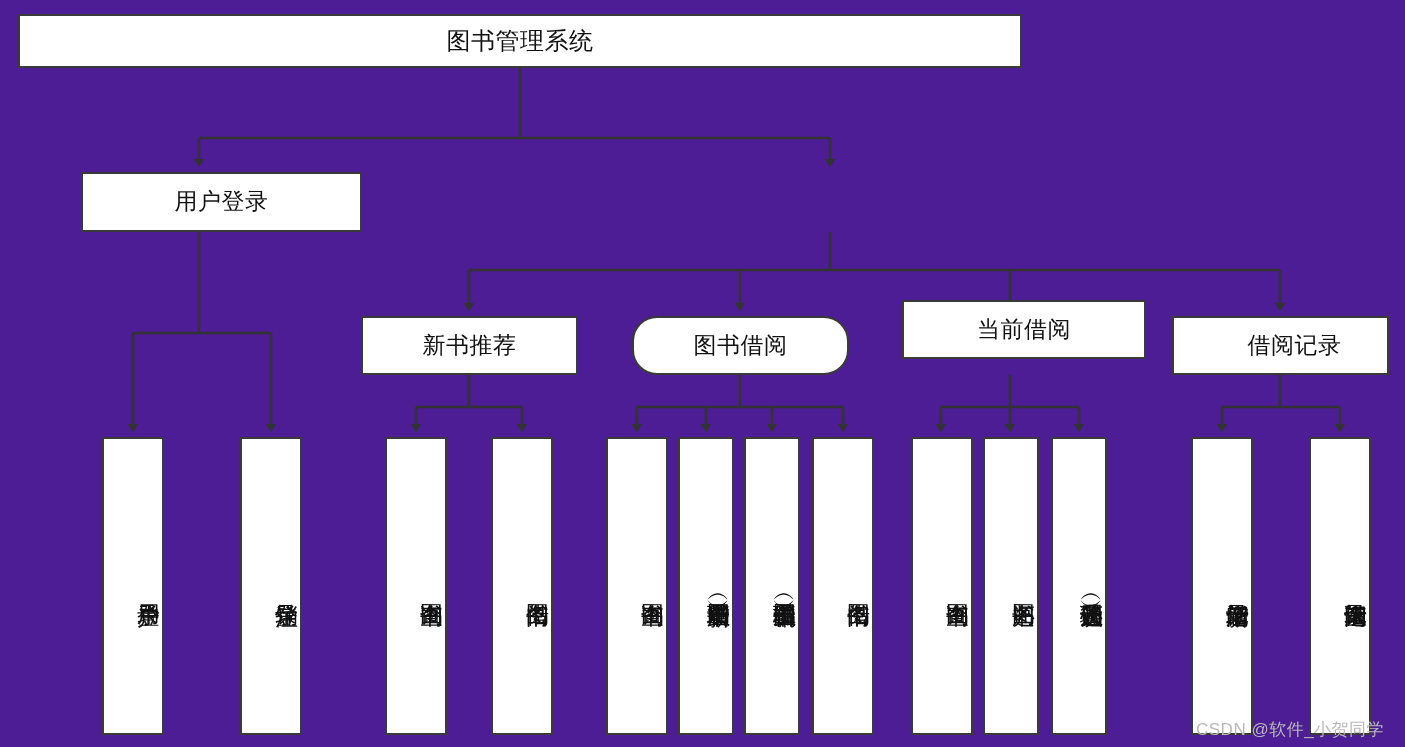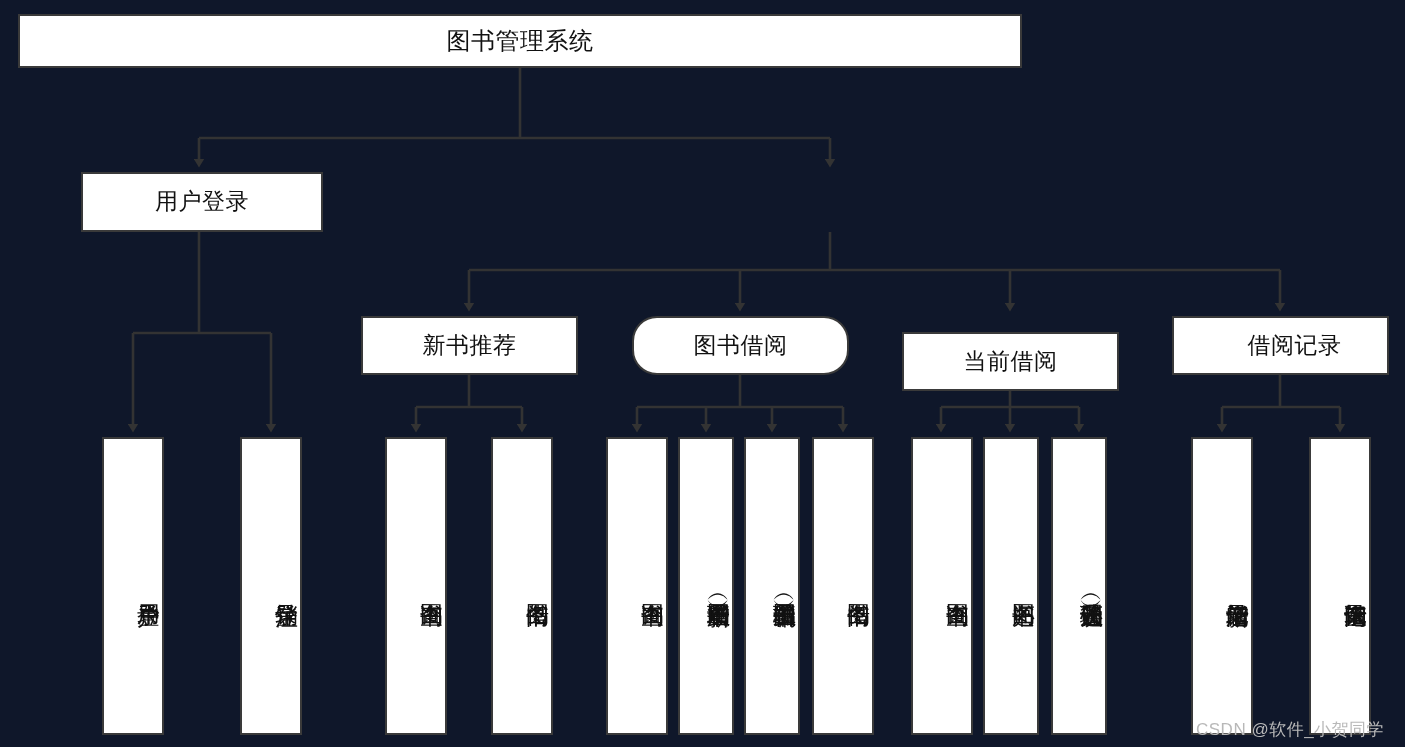--- a/index.html
+++ b/index.html
@@ -7,21 +7,21 @@
     padding: 0;
     background: #ffffff;
   }
   body {
     font-family: "Liberation Sans", "DejaVu Sans", sans-serif;
   }
   #stage {
     position: relative;
     width: 1405px;
     height: 747px;
-    background: #0f172a;
+    background: #4c1d95;
     overflow: hidden;
   }
   #wires {
     position: absolute;
     left: 0;
     top: 0;
     width: 1405px;
     height: 747px;
   }
   .node {
@@ -118,31 +118,31 @@
       <path d="M 1222 407 L 1340 407"></path>
       <path d="M 1222 407 L 1222 425" marker-end="url(#arrow)"></path>
       <path d="M 1340 407 L 1340 425" marker-end="url(#arrow)"></path>
     </g>
   </svg>
 
   <div class="node horiz root" style="left:18px; top:14px; width:1004px; height:54px;">
     <span>图书管理系统</span>
   </div>
 
-  <div class="node horiz" style="left:81px; top:172px; width:242px; height:60px;">
+  <div class="node horiz" style="left:81px; top:172px; width:281px; height:60px;">
     <span>用户登录</span>
   </div>
 
   <div class="node horiz" style="left:361px; top:316px; width:217px; height:59px;">
     <span>新书推荐</span>
   </div>
   <div class="node horiz" style="left:632px; top:316px; width:217px; height:59px;border-radius:25px;">
     <span>图书借阅</span>
   </div>
-  <div class="node horiz" style="left:902px; top:332px; width:217px; height:59px;">
+  <div class="node horiz" style="left:902px; top:300px; width:244px; height:59px;">
     <span>当前借阅</span>
   </div>
   <div class="node horiz" style="left:1172px; top:316px; width:217px; height:59px;padding-left:28px;">
     <span>借阅记录</span>
   </div>
 
   <div class="node vert" style="left:102px; top:437px; width:62px; height:298px;">
     <span>用户登录</span>
   </div>
   <div class="node vert" style="left:240px; top:437px; width:62px; height:298px;">

